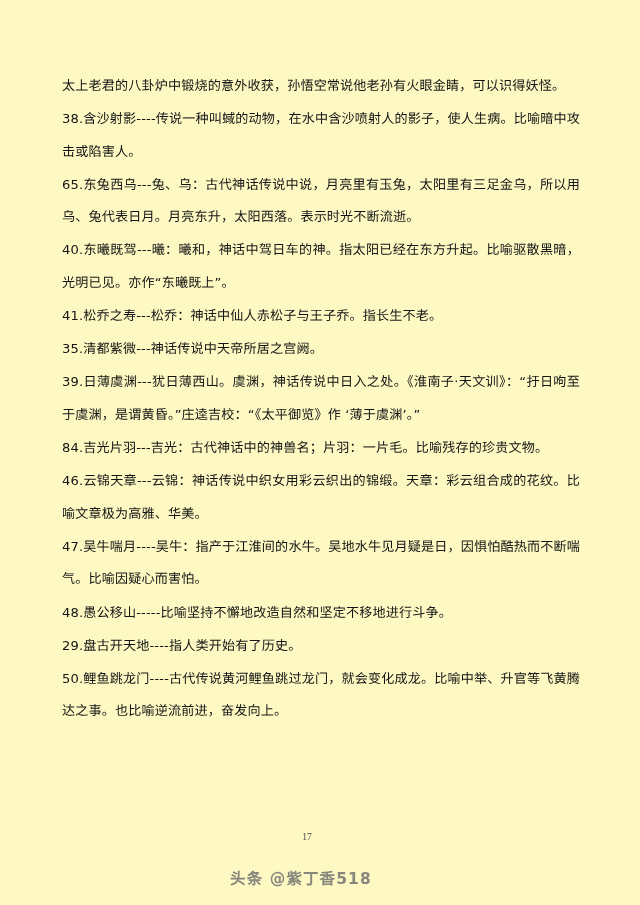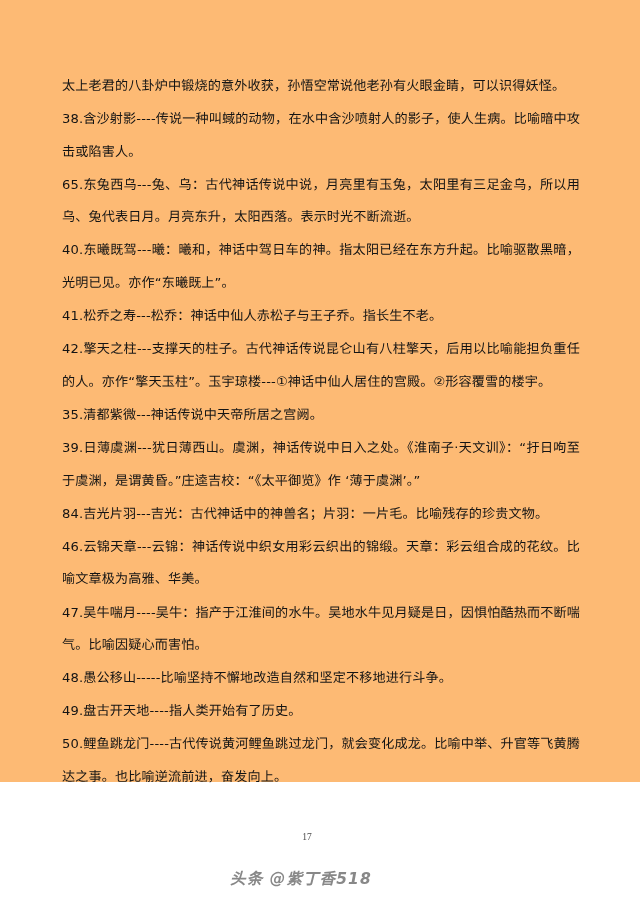--- a/index.html
+++ b/index.html
@@ -14,22 +14,22 @@
     font-family: "DejaVu Sans", "Liberation Sans", sans-serif;
     overflow: hidden;
     position: relative;
   }
 
   .page {
     position: absolute;
     left: 0;
     top: 0;
     width: 640px;
-    height: 782px;
-    background: #fdba74;
+    height: 905px;
+    background: #fef9c3;
     box-sizing: border-box;
   }
 
   .content-area {
     position: absolute;
     left: 62px;
     top: 70px;
     width: 518px;
   }
 
@@ -72,42 +72,40 @@
     width: 640px;
     text-align: center;
     padding-right: 38px;
     box-sizing: border-box;
     font-size: 15.5px;
     letter-spacing: 1.1px;
     color: #6e6e6e;
     opacity: 0.82;
     font-family: "DejaVu Sans", "Liberation Sans", sans-serif;
     font-weight: 600;
-    font-style: italic;
   }
 </style>
 </head>
 <body>
 
 <div class="page">
 
   <div class="content-area">
     <p class="para">太上老君的八卦炉中锻烧的意外收获，孙悟空常说他老孙有火眼金睛，可以识得妖怪。</p>
     <p class="para">38.含沙射影----传说一种叫蜮的动物，在水中含沙喷射人的影子，使人生病。比喻暗中攻击或陷害人。</p>
     <p class="para">65.东兔西乌---兔、乌：古代神话传说中说，月亮里有玉兔，太阳里有三足金乌，所以用乌、兔代表日月。月亮东升，太阳西落。表示时光不断流逝。</p>
     <p class="para">40.东曦既驾---曦：曦和，神话中驾日车的神。指太阳已经在东方升起。比喻驱散黑暗，光明已见。亦作“东曦既上”。</p>
     <p class="para">41.松乔之寿---松乔：神话中仙人赤松子与王子乔。指长生不老。</p>
-    <p class="para">42.擎天之柱---支撑天的柱子。古代神话传说昆仑山有八柱擎天，后用以比喻能担负重任的人。亦作“擎天玉柱”。玉宇琼楼---①神话中仙人居住的宫殿。②形容覆雪的楼宇。</p>
     <p class="para">35.清都紫微---神话传说中天帝所居之宫阙。</p>
     <p class="para">39.日薄虞渊---犹日薄西山。虞渊，神话传说中日入之处。《淮南子·天文训》：“扜日呴至于虞渊，是谓黄昏。”庄逵吉校：“《太平御览》作 ‘薄于虞渊’。”</p>
     <p class="para">84.吉光片羽---吉光：古代神话中的神兽名；片羽：一片毛。比喻残存的珍贵文物。</p>
     <p class="para">46.云锦天章---云锦：神话传说中织女用彩云织出的锦缎。天章：彩云组合成的花纹。比喻文章极为高雅、华美。</p>
     <p class="para">47.吴牛喘月----吴牛：指产于江淮间的水牛。吴地水牛见月疑是日，因惧怕酷热而不断喘气。比喻因疑心而害怕。</p>
     <p class="para">48.愚公移山-----比喻坚持不懈地改造自然和坚定不移地进行斗争。</p>
-    <p class="para">49.盘古开天地----指人类开始有了历史。</p>
+    <p class="para">29.盘古开天地----指人类开始有了历史。</p>
     <p class="para">50.鲤鱼跳龙门----古代传说黄河鲤鱼跳过龙门，就会变化成龙。比喻中举、升官等飞黄腾达之事。也比喻逆流前进，奋发向上。</p>
   </div>
 
   <div class="page-number">17</div>
 
   <div class="watermark">头条 @紫丁香518</div>
 
 </div>
 
 </body></html>

